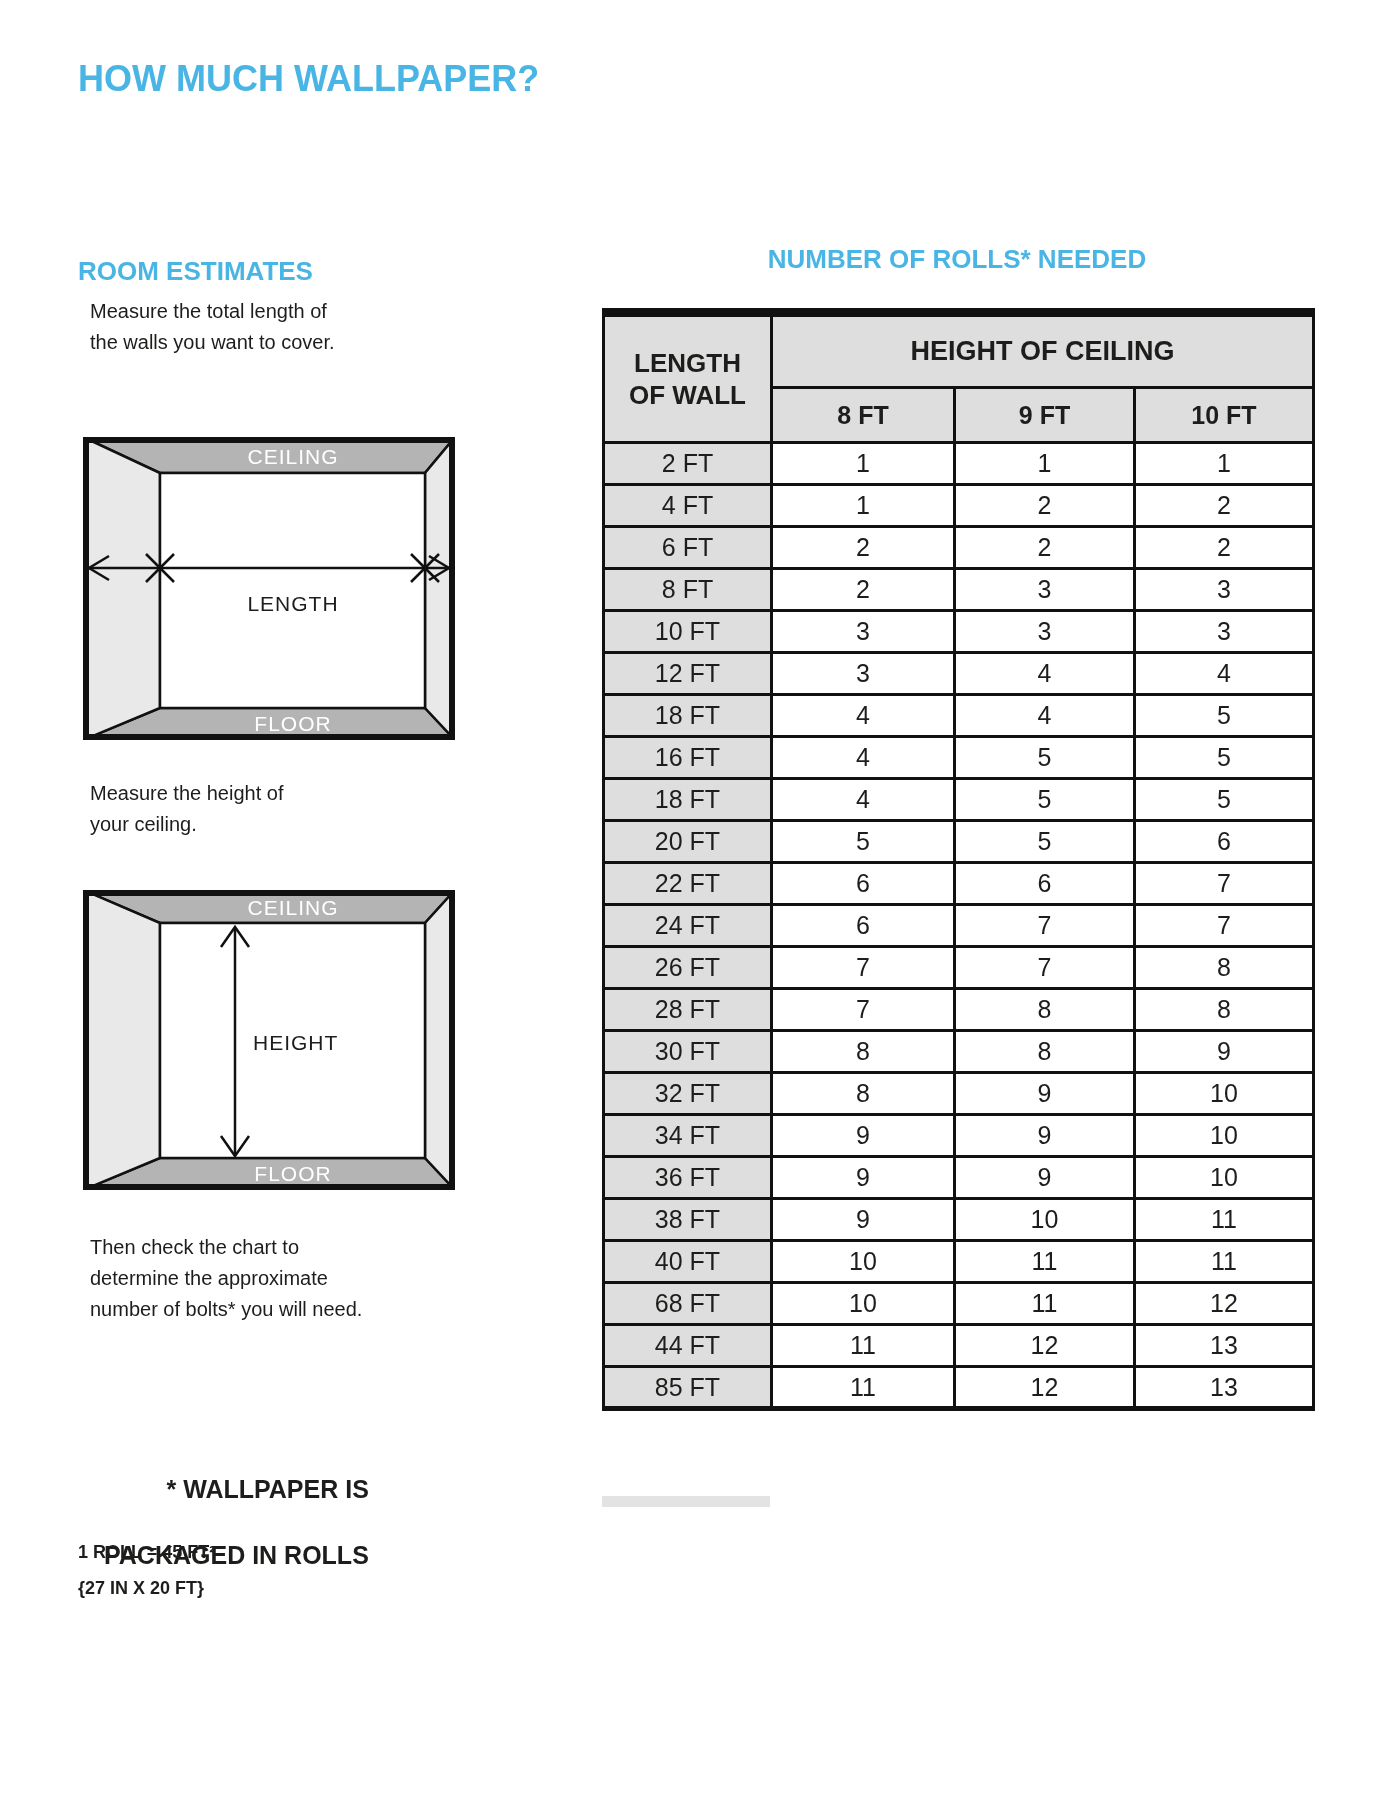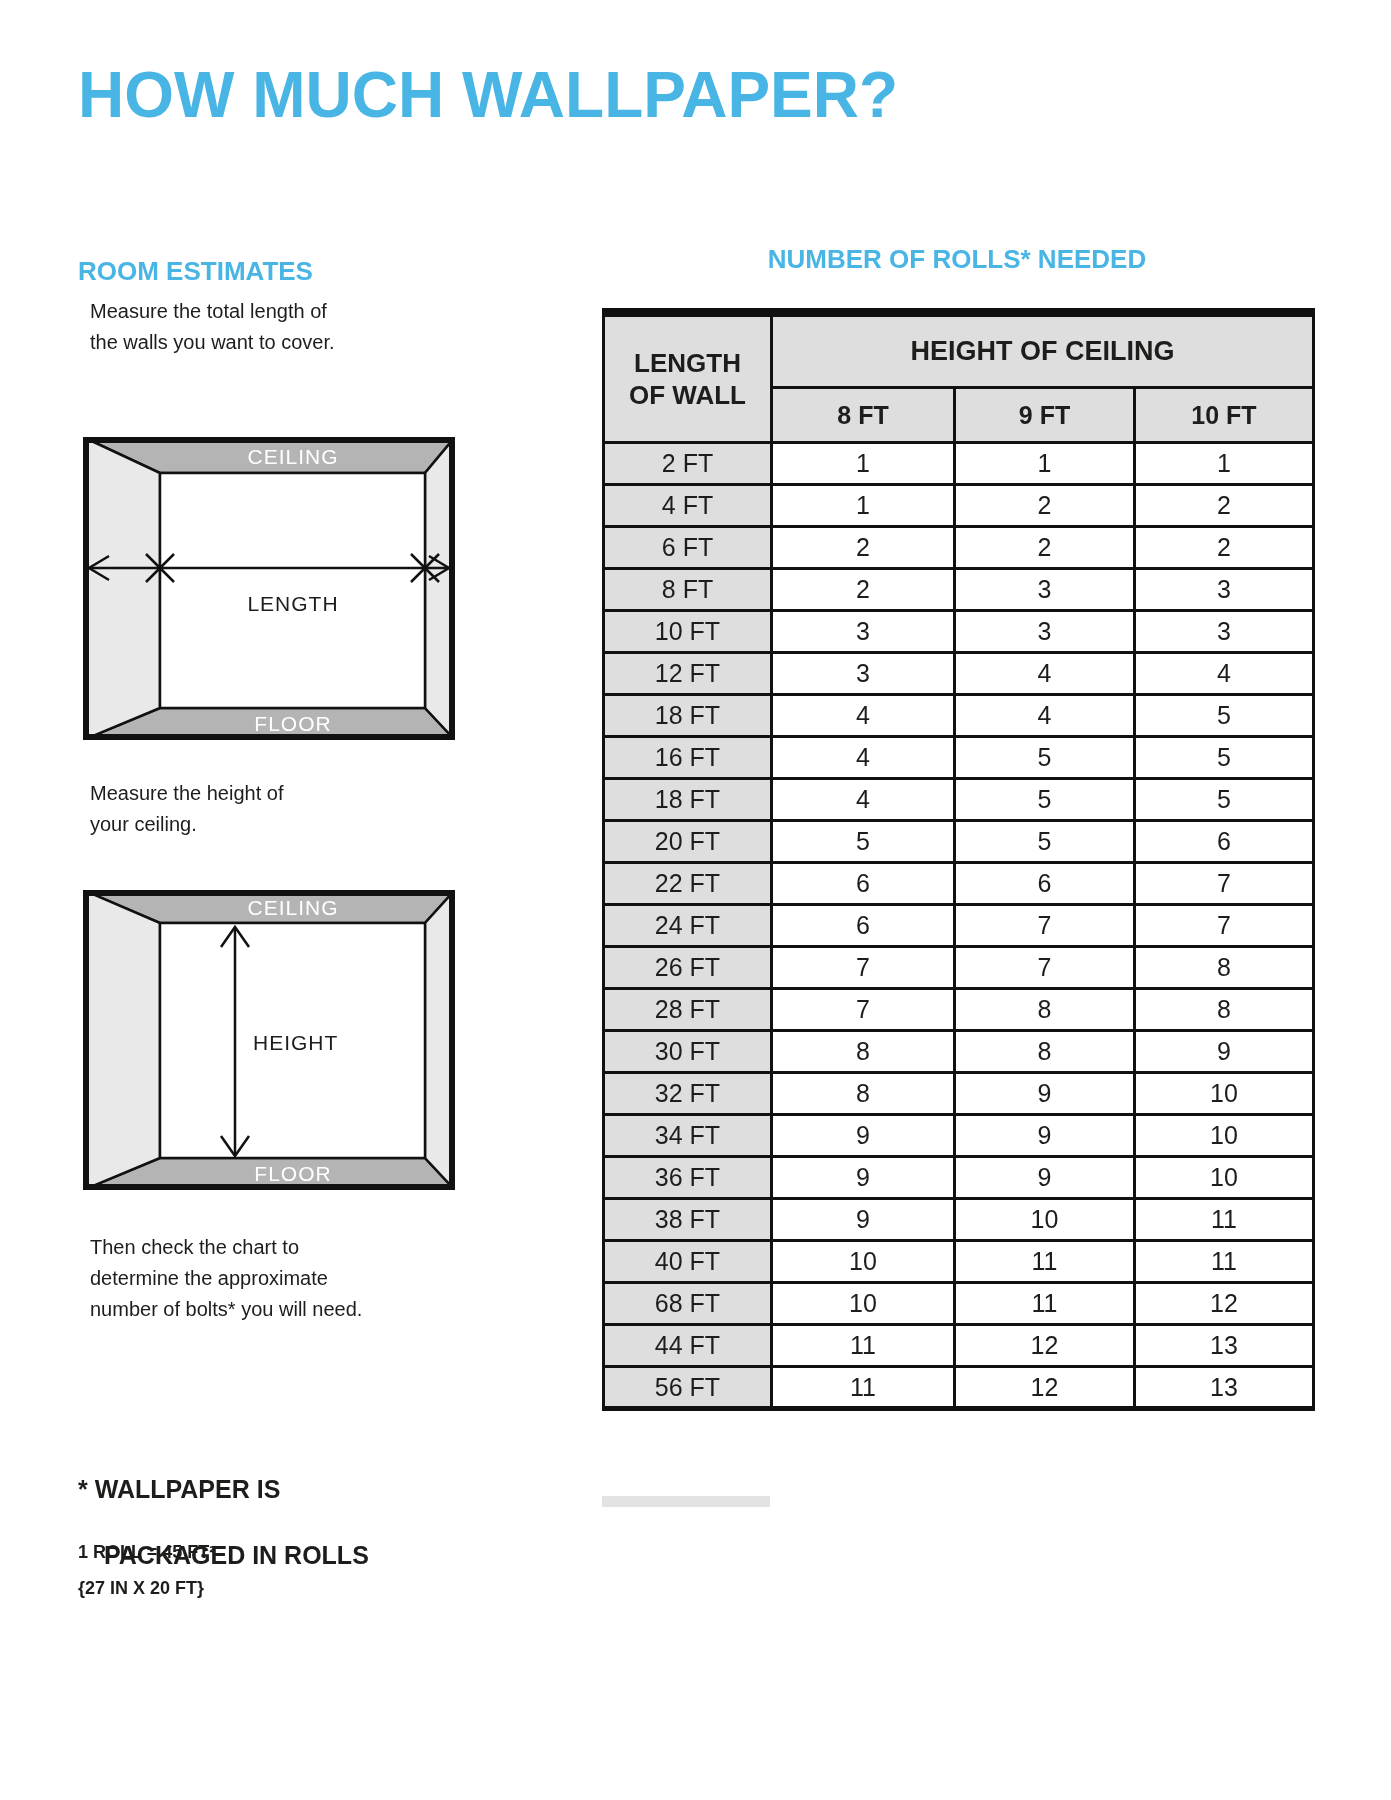--- a/index.html
+++ b/index.html
@@ -15,21 +15,21 @@
   .page{
     position:relative;
     width:1391px;height:1800px;
     background:#ffffff;
     font-family:"Liberation Sans", sans-serif;
     color:var(--ink);
     overflow:hidden;
   }
   .title{
     position:absolute;left:78px;top:58px;
-    font-size:64px;font-weight:bold;color:var(--accent);
+    font-size:36px;font-weight:bold;color:var(--accent);
     letter-spacing:0px;
   }
   .sec-head{
     font-size:26px;font-weight:bold;color:var(--accent);
   }
   .room-estimates-head{position:absolute;left:78px;top:256px;}
   .rolls-head{
     position:absolute;left:602px;top:244px;width:710px;
     text-align:center;
   }
@@ -38,20 +38,21 @@
     font-size:20px;line-height:31px;color:var(--ink);
     white-space:pre-line;
   }
   .para1{top:296px;}
   .para2{top:778px;}
   .para3{top:1232px;}
   .foot-bold{
     position:absolute;left:78px;top:1440px;
     font-size:25px;line-height:33px;font-weight:bold;
     white-space:pre-line;
+    text-align:right;
   }
   .foot-bold .ind{margin-left:26px;}
   .roll-info{
     position:absolute;left:78px;top:1534px;
     font-size:18px;line-height:36px;font-weight:bold;
     white-space:pre-line;
   }
   .diagram{position:absolute;left:83px;}
   .diagram1{top:437px;}
   .diagram2{top:890px;}
@@ -332,21 +333,21 @@
             <td class="val">11</td>
             <td class="val">12</td>
           </tr>
           <tr>
             <td class="rowlab">44 FT</td>
             <td class="val">11</td>
             <td class="val">12</td>
             <td class="val">13</td>
           </tr>
           <tr>
-            <td class="rowlab">56 FT</td>
+            <td class="rowlab">85 FT</td>
             <td class="val">11</td>
             <td class="val">12</td>
             <td class="val">13</td>
           </tr>
         </tbody>
     </table>
   </div>
   <div class="table-footer-shadow"></div>
 
 </div>

